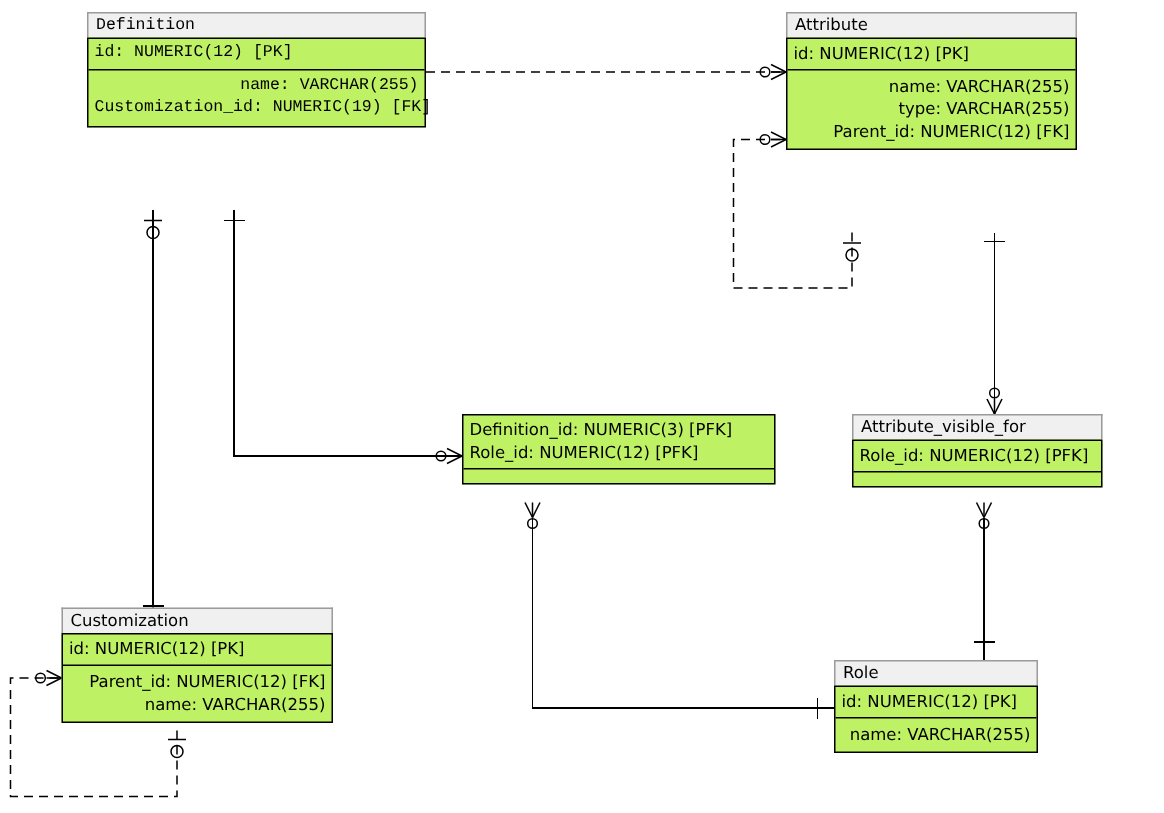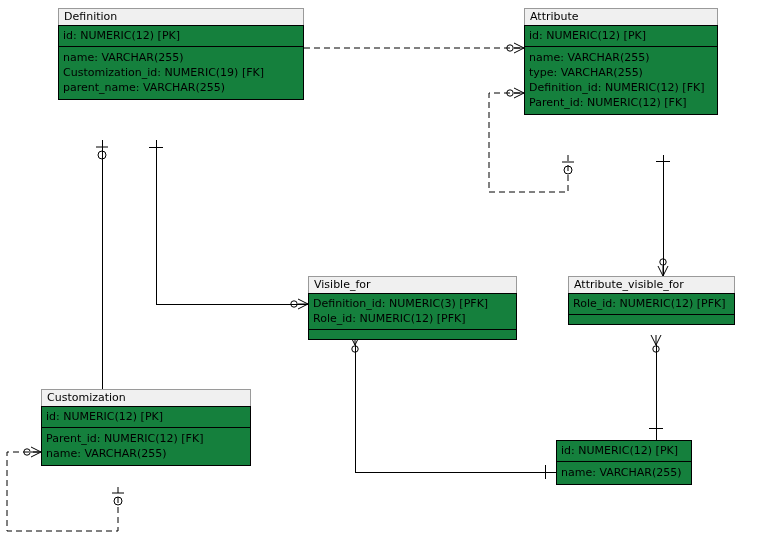--- a/index.html
+++ b/index.html
@@ -20,30 +20,31 @@
     font-size:11px;
     color:#000;
     padding:1px 5px 2px 5px;
     height:17px;
     line-height:14px;
     white-space:nowrap;
   }
   .entity .box{
     box-sizing:border-box;
     border:1px solid #000;
-    background:#15803d;
+    background:#bef264;
   }
   .entity .pk-area{
     box-sizing:border-box;
     border-bottom:1px solid #000;
     padding:2px 4px 3px 4px;
   }
   .entity .attr-area{
     box-sizing:border-box;
     padding:3px 4px 4px 4px;
+    text-align:right;
   }
   .entity .attr-area.empty{height:9px;padding:0;}
   .fld{
     font-size:11px;
     line-height:15px;
     color:#000;
     white-space:nowrap;
   }
 </style>
 </head>
@@ -153,84 +154,82 @@
 
       <g stroke="#000" stroke-width="1" fill="none" shape-rendering="auto">
         <path d="M41,452 L31,447"></path>
         <path d="M41,452 L31,457"></path>
         <path d="M31,452 L41,452"></path>
         <circle cx="27" cy="452" r="3.2"></circle>
       </g>
     </g>
   </svg>
 
-  <div class="entity" style="left:58px;top:8px;width:246px;">
+  <div class="entity" style="left:58px;top:8px;width:226px;font-family:Liberation Mono, monospace;">
     <div class="title">Definition</div>
     <div class="box">
       <div class="pk-area">
         <div class="fld">id: NUMERIC(12)  [PK]</div>
       </div>
       <div class="attr-area">
         <div class="fld">name: VARCHAR(255)</div>
         <div class="fld">Customization_id: NUMERIC(19)  [FK]</div>
-        <div class="fld">parent_name: VARCHAR(255)</div>
       </div>
     </div>
   </div>
 
   <div class="entity" style="left:524px;top:8px;width:194px;">
     <div class="title">Attribute</div>
     <div class="box">
       <div class="pk-area">
         <div class="fld">id: NUMERIC(12)  [PK]</div>
       </div>
       <div class="attr-area">
         <div class="fld">name: VARCHAR(255)</div>
         <div class="fld">type: VARCHAR(255)</div>
-        <div class="fld">Definition_id: NUMERIC(12)  [FK]</div>
         <div class="fld">Parent_id: NUMERIC(12)  [FK]</div>
       </div>
     </div>
   </div>
 
   <div class="entity" style="left:308px;top:276px;width:209px;">
-    <div class="title">Visible_for</div>
     <div class="box">
       <div class="pk-area">
         <div class="fld">Definition_id: NUMERIC(3)  [PFK]</div>
         <div class="fld">Role_id: NUMERIC(12)  [PFK]</div>
       </div>
       <div class="attr-area empty"></div>
     </div>
   </div>
 
   <div class="entity" style="left:568px;top:276px;width:167px;">
     <div class="title">Attribute_visible_for</div>
     <div class="box">
       <div class="pk-area">
         <div class="fld">Role_id: NUMERIC(12)  [PFK]</div>
       </div>
       <div class="attr-area empty"></div>
     </div>
   </div>
 
-  <div class="entity" style="left:41px;top:389px;width:210px;border-radius:21px;">
+  <div class="entity" style="left:41px;top:405px;width:181px;border-radius:21px;">
     <div class="title">Customization</div>
     <div class="box">
       <div class="pk-area">
         <div class="fld">id: NUMERIC(12)  [PK]</div>
       </div>
       <div class="attr-area">
         <div class="fld">Parent_id: NUMERIC(12)  [FK]</div>
         <div class="fld">name: VARCHAR(255)</div>
       </div>
     </div>
   </div>
 
   <div class="entity" style="left:556px;top:440px;width:136px;">
+    <div class="title">Role</div>
     <div class="box">
       <div class="pk-area">
         <div class="fld">id: NUMERIC(12)  [PK]</div>
       </div>
       <div class="attr-area">
         <div class="fld">name: VARCHAR(255)</div>
       </div>
     </div>
   </div>
 

